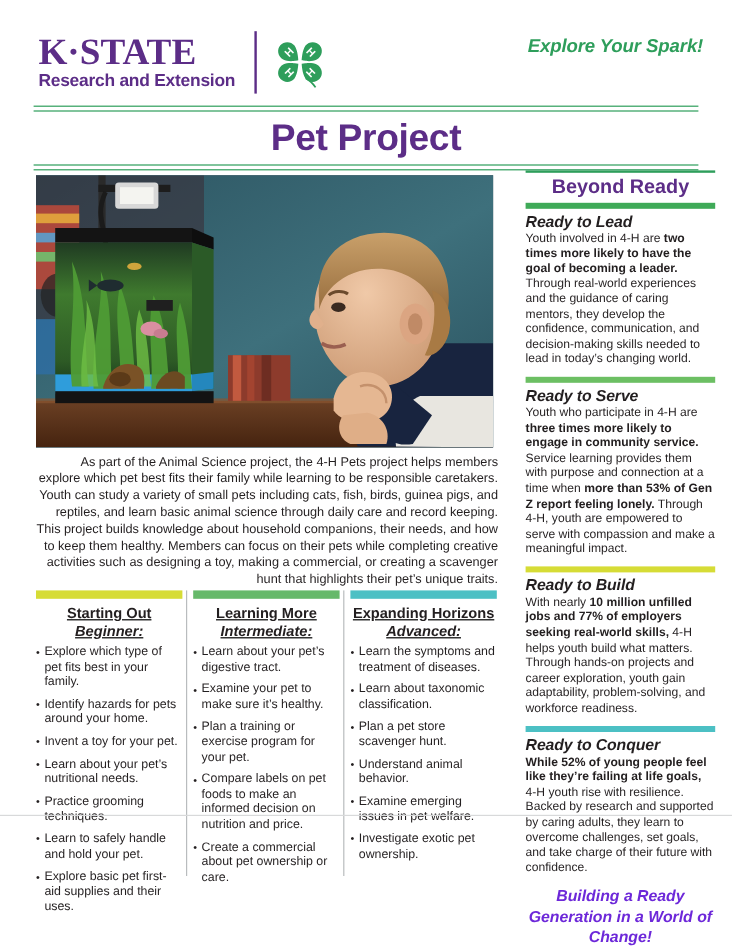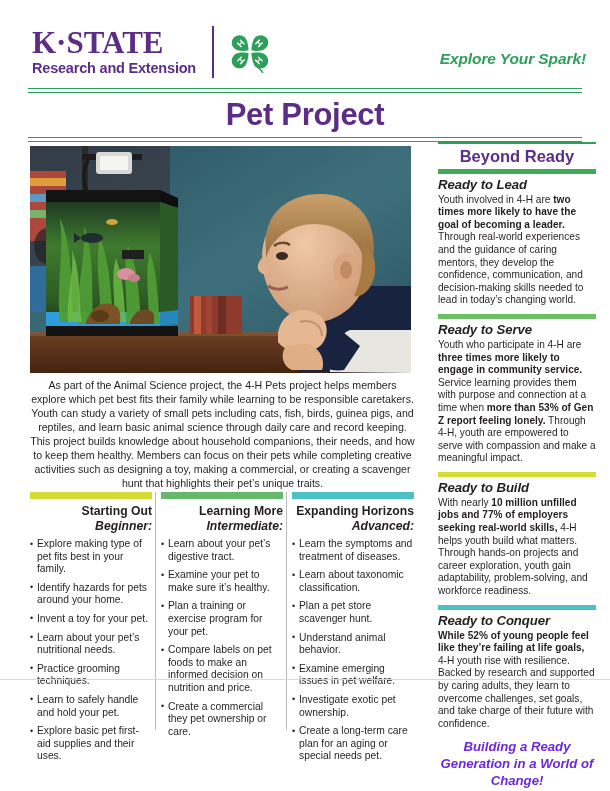--- a/index.html
+++ b/index.html
@@ -64,21 +64,21 @@
     margin: 0 13px 0 16px;
   }
   .clover {
     width: 46px;
     height: 46px;
     position: relative;
   }
   .tagline {
     position: absolute;
     right: 24px;
-    top: 50px;
+    top: 30px;
     font-family: "Liberation Sans", sans-serif;
     font-style: italic;
     font-weight: bold;
     font-size: 15.5px;
     color: #2e9e5b;
     letter-spacing: -0.1px;
     text-align: right;
   }
 
   
@@ -119,21 +119,21 @@
   .photo svg { display: block; width: 381px; height: 227px; }
 
   .intro {
     position: absolute;
     left: 30px;
     top: 378px;
     width: 385px;
     font-size: 10.6px;
     line-height: 14.0px;
     color: #231f20;
-    text-align: center;
+    text-align: right;
   }
 
   
   .levels {
     position: absolute;
     left: 30px;
     top: 492px;
     width: 385px;
     display: flex;
     gap: 0px;
@@ -141,23 +141,24 @@
   .level-col {
     width: 122px;
     margin-right: 9px;
   }
   .level-col:last-child { margin-right: 0; }
   .level-bar {
     height: 7px;
     width: 100%;
   }
   .level-head {
-    text-align: right;
+    text-align: center;
     margin-top: 5px;
     line-height: 14.5px;
+    text-decoration: underline;
   }
   .level-name {
     display: block;
     font-weight: bold;
     font-size: 12.2px;
     color: #231f20;
   }
   .level-tier {
     display: block;
     font-weight: bold;
@@ -408,59 +409,58 @@
 
   <div class="levels">
 
     <div class="level-col">
       <div class="level-bar" style="background: rgb(214, 220, 54);"></div>
       <div class="level-head">
         <span class="level-name">Starting Out</span>
         <span class="level-tier">Beginner:</span>
       </div>
       <ul class="level-list">
-          <li>Explore making type of pet fits best in your family.</li>
+          <li>Explore which type of pet fits best in your family.</li>
           <li>Identify hazards for pets around your home.</li>
           <li>Invent a toy for your pet.</li>
           <li>Learn about your pet’s nutritional needs.</li>
           <li>Practice grooming techniques.</li>
           <li>Learn to safely handle and hold your pet.</li>
           <li>Explore basic pet first-aid supplies and their uses.</li>
         </ul>
     </div>
 
     <div class="level-col">
       <div class="level-bar" style="background: rgb(102, 185, 106);"></div>
       <div class="level-head">
         <span class="level-name">Learning More</span>
         <span class="level-tier">Intermediate:</span>
       </div>
       <ul class="level-list">
           <li>Learn about your pet’s digestive tract.</li>
           <li>Examine your pet to make sure it’s healthy.</li>
           <li>Plan a training or exercise program for your pet.</li>
           <li>Compare labels on pet foods to make an informed decision on nutrition and price.</li>
-          <li>Create a commercial they pet ownership or care.</li>
+          <li>Create a commercial about pet ownership or care.</li>
         </ul>
     </div>
 
     <div class="level-col">
       <div class="level-bar" style="background: rgb(76, 192, 196);"></div>
       <div class="level-head">
         <span class="level-name">Expanding Horizons</span>
         <span class="level-tier">Advanced:</span>
       </div>
       <ul class="level-list">
           <li>Learn the symptoms and treatment of diseases.</li>
           <li>Learn about taxonomic classification.</li>
           <li>Plan a pet store scavenger hunt.</li>
           <li>Understand animal behavior.</li>
           <li>Examine emerging issues in pet welfare.</li>
           <li>Investigate exotic pet ownership.</li>
-          <li>Create a long-term care plan for an aging or special needs pet.</li>
         </ul>
     </div>
   </div>
 
   <div class="col-sep s1"></div>
   <div class="col-sep s2"></div>
 
   <div class="sidebar">
     <div class="sidebar-rule-top"></div>
     <div class="sidebar-title">Beyond Ready</div>

